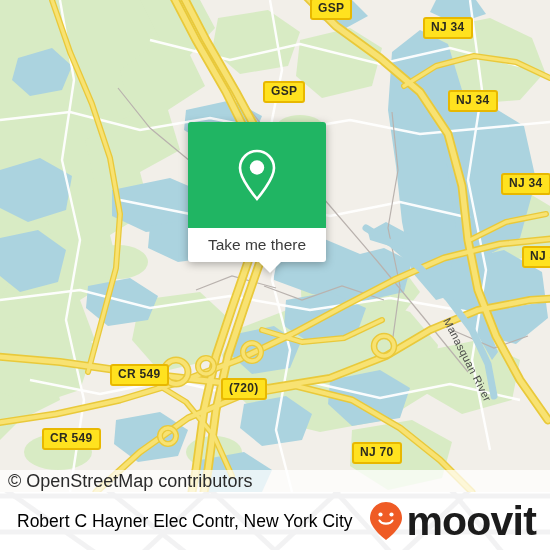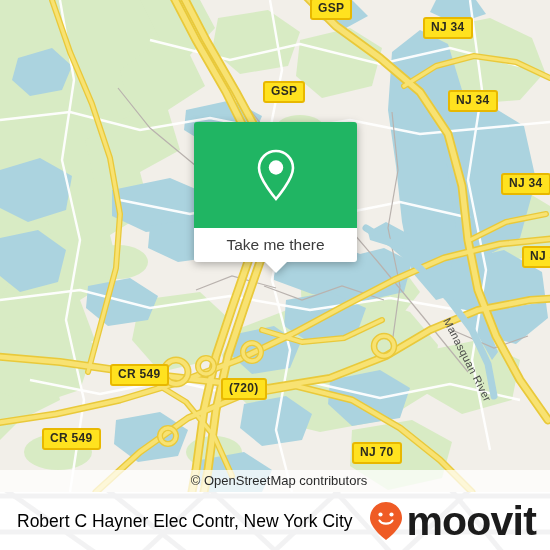--- a/index.html
+++ b/index.html
@@ -68,34 +68,33 @@
   
   #attribution {
     position: absolute;
     left: 0;
     bottom: 0;
     width: 550px;
     height: 22px;
     background: rgba(255,255,255,0.72);
     color: #2a2a2a;
     font-family: "Liberation Sans", sans-serif;
-    font-size: 13px;
+    font-size: 18px;
     line-height: 22px;
     padding-left: 8px;
     box-sizing: border-box;
     white-space: nowrap;
-    text-align: center;
   }
 
   
   #popup {
     position: absolute;
-    left: 194px;
+    left: 188px;
     top: 122px;
-    width: 163px;
+    width: 138px;
     filter: drop-shadow(0 2px 4px rgba(0,0,0,0.30));
   }
   #popup-head {
     height: 106px;
     background: #20b563;
     display: flex;
     align-items: center;
     justify-content: center;
     border-radius: 3px 3px 0 0;
   }

